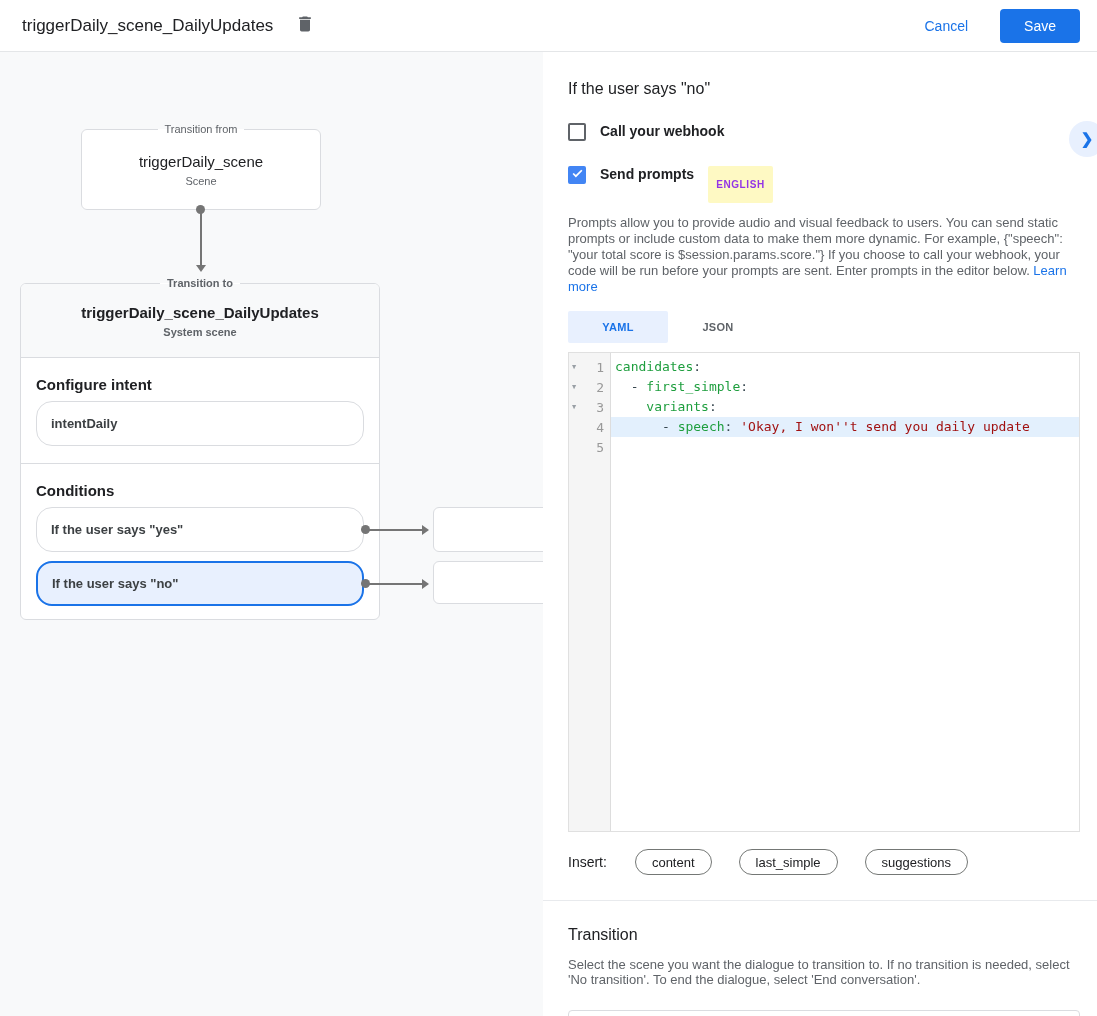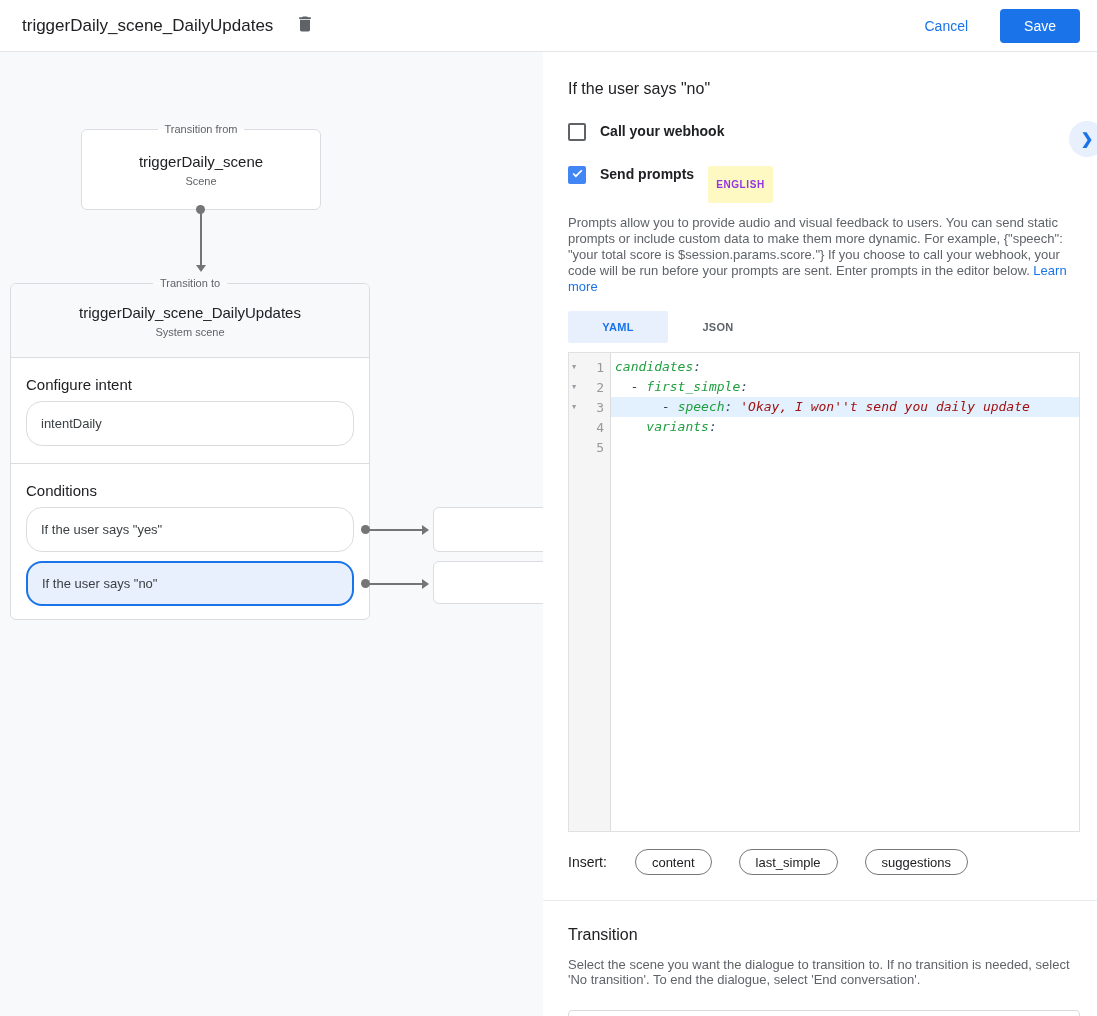--- a/index.html
+++ b/index.html
@@ -26,21 +26,21 @@
 
   
   fieldset.node { position:absolute; border:1px solid #dadce0; border-radius:6px; background:#fff; }
   fieldset.node legend { margin:0 auto; padding:0 7px; font-size:11px; color:#5f6368;
     line-height:13px; position:relative; z-index:2; }
   .from-box { left:81px; top:71px; width:240px; height:87px; text-align:center; }
   .node-name { font-size:15px; color:#202124; }
   .from-box .node-name { margin-top:17px; }
   .node-type { font-size:11px; color:#5f6368; margin-top:5px; }
 
-  .to-box { left:10px; top:225px; width:360px; height:343px; }
+  .to-box { left:20px; top:225px; width:360px; height:343px;font-weight:bold; }
   .to-header { margin-top:-6px; background:#f8f9fa; border-bottom:1px solid #dadce0;
     border-radius:5px 5px 0 0; height:74px; text-align:center; padding-top:20px; }
   .to-body { padding:0 15px; }
   .section-heading { font-size:15px; color:#202124; margin-top:18px; }
   .intent-box, .cond-box { margin-top:8px; height:45px; border:1px solid #dadce0; border-radius:16px;
     background:#fff; display:flex; align-items:center; padding:0 14px; font-size:13px;
     color:#3c4043; cursor:pointer; }
   .inner-divider { height:1px; background:#dadce0; margin:17px -15px 0 -15px; }
   .cond-box.selected { margin-top:9px; background:#e8f0fe; border:2px solid #1a73e8; }
 
@@ -77,21 +77,21 @@
     border-radius:2px; }
   .tab.active { background:#e8f0fe; color:#1a73e8; }
 
   .editor { margin-top:9px; width:512px; height:480px; border:1px solid #e0e0e0; display:flex;
     font-family:"DejaVu Sans Mono", monospace; font-size:13px; background:#fff; }
   .gutter { width:42px; background:#f5f5f5; border-right:1px solid #ddd; padding-top:4px; flex:none; }
   .gut-row { height:20px; display:flex; align-items:center; position:relative; }
   .fold { position:absolute; left:3px; font-size:7px; color:#9aa0a6; cursor:pointer; }
   .lnum { margin-left:auto; padding-right:6px; color:#999; }
   .code-area { flex:1; padding-top:4px; overflow:hidden; cursor:text; }
-  .code-row { height:20px; line-height:20px; white-space:pre; padding-left:4px;font-style:italic; }
+  .code-row { height:20px; line-height:20px; white-space:pre; padding-left:4px; }
   .code-row.hl { background:#e3f0fd; }
   .tok-key { color:#1e9e3e; }
   .tok-plain { color:#37474f; }
   .tok-string { color:#a11111; }
 
   .insert-row { display:flex; align-items:center; margin-top:17px;gap:18px; }
   .insert-label { font-size:14px; color:#202124; margin-right:10px; }
   .pill { border:1px solid #747775; border-radius:14px; background:#fff; height:26px;
     padding:0 16px; font-size:13px; color:#202124; cursor:pointer; margin-right:9px;
     font-family:inherit; }
@@ -208,22 +208,22 @@
           <div class="gut-row">
             <span class="lnum">4</span>
           </div>
           <div class="gut-row">
             <span class="lnum">5</span>
           </div>
         </div>
       <div class="code-area">
           <div class="code-row"><span class="tok-key">candidates</span><span class="tok-plain">:</span></div>
           <div class="code-row"><span class="tok-plain">  - </span><span class="tok-key">first_simple</span><span class="tok-plain">:</span></div>
+          <div class="code-row"><span class="tok-plain">    </span><span class="tok-key">variants</span><span class="tok-plain">:</span></div>
           <div class="code-row hl"><span class="tok-plain">      - </span><span class="tok-key">speech</span><span class="tok-plain">: </span><span class="tok-string">'Okay, I won''t send you daily update</span></div>
-          <div class="code-row"><span class="tok-plain">    </span><span class="tok-key">variants</span><span class="tok-plain">:</span></div>
           <div class="code-row"></div>
         </div>
     </div>
 
     <div class="insert-row">
       <div class="insert-label">Insert:</div>
       <button class="pill">content</button>
       <button class="pill">last_simple</button>
       <button class="pill">suggestions</button>
     </div>

